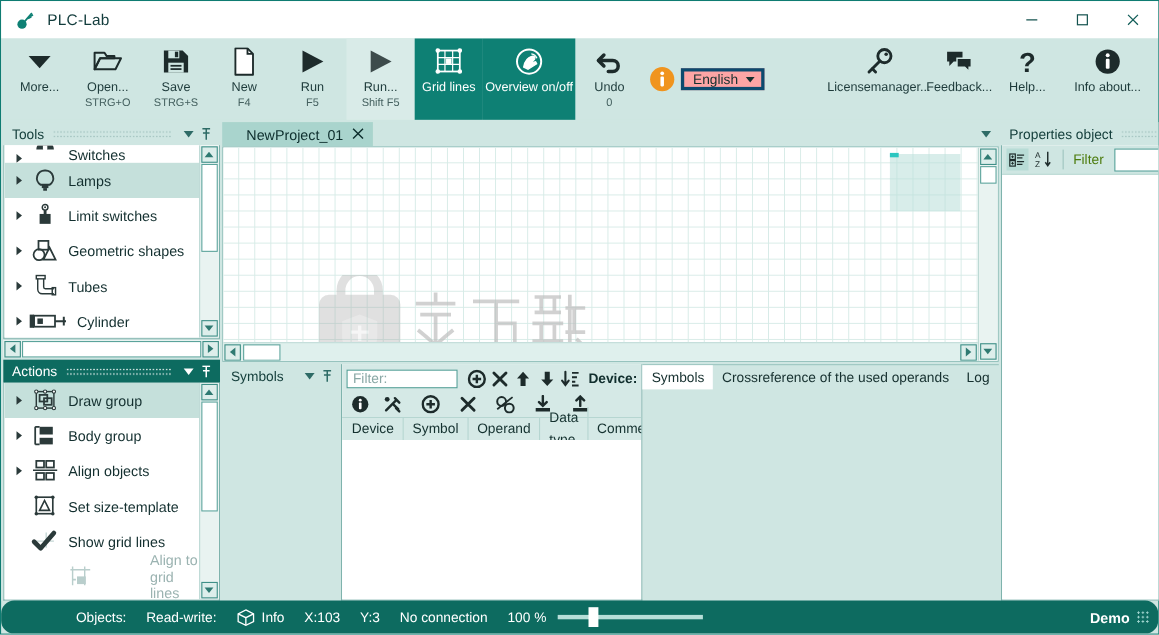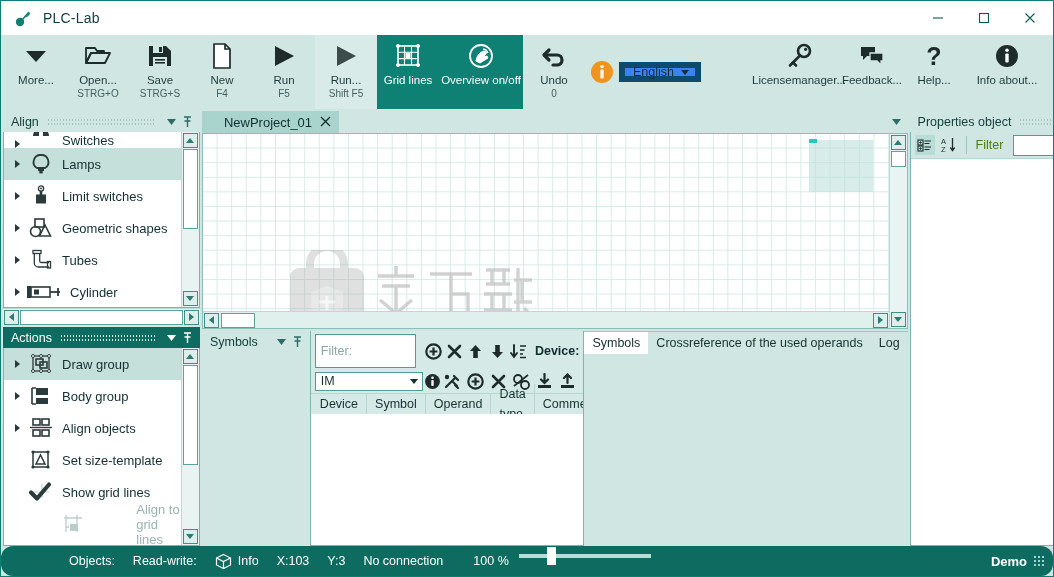--- a/index.html
+++ b/index.html
@@ -35,21 +35,21 @@
              white-space:nowrap;}
   .rbtn .key{font-size:10px;color:#44605f;margin-top:2px;line-height:11px;}
   .rbtn.wide{width:84px;}
   .rbtn.hover{background:#d9ebe8;}
   .rbtn.active{background:#0e8074;}
   .rbtn.active .lbl,.rbtn.active .key{color:#ffffff;}
   .rbtn.active svg{stroke:#ffffff;fill:#ffffff;}
   .ribbon-right{margin-left:auto;display:flex;align-items:stretch;}
   .infodot{width:34px;display:flex;align-items:center;justify-content:center;}
   .langbox{display:flex;align-items:center;justify-content:center;align-self:center;}
-  .langsel{border:6px solid #0c4a6e;background:#3b82f6;font-size:12.5px;color:#16302f;
+  .langsel{border:3px solid #0c4a6e;background:#fca5a5;font-size:12.5px;color:#16302f;
            padding:3px 6px 3px 8px;display:flex;align-items:center;gap:7px;
            font-family:"Liberation Sans", sans-serif;height:20px;box-sizing:border-box;}
   .caret{width:0;height:0;border-left:4px solid transparent;border-right:4px solid transparent;
          border-top:5px solid #16302f;}
 
   
   .main{position:absolute;left:0;right:0;top:108px;bottom:30px;display:flex;
         background:#cfe6e2;box-sizing:border-box;padding:2px 2px 0 2px;}
 
   
@@ -123,21 +123,21 @@
               display:flex;flex-direction:column;align-items:center;}
   .canvas-hsb{height:17px;background:#dff0ed;display:flex;align-items:center;
               padding:0 1px;box-sizing:border-box;border-top:1px solid #bcd9d4;}
 
   
   .sym-panel{flex:1;margin-top:2px;display:flex;flex-direction:row;}
   .sym-body{flex:1;background:#ffffff;border:1px solid #7fb3ad;border-top:none;
             display:flex;flex-direction:column;overflow:hidden;}
   .symtools{background:#d5e9e6;padding:3px 4px 2px 4px;display:flex;flex-direction:column;gap:3px;}
   .symrow{display:flex;align-items:center;gap:0;}
-  .filterbox{width:155px;height:34px;border:1px solid #4f9d94;background:#ffffff;
+  .filterbox{width:155px;height:17px;border:1px solid #4f9d94;background:#ffffff;
              display:flex;align-items:center;padding:0 5px;box-sizing:border-box;
              font-size:12.5px;color:#8aa8a6;}
   .devsel{width:155px;height:19px;border:1px solid #4f9d94;background:#ffffff;
           display:flex;align-items:center;padding:0 4px 0 5px;box-sizing:border-box;
           font-size:12.5px;color:#16302f;}
   .devsel .caret{margin-left:auto;border-top-color:#16302f;}
   .symicon{width:34px;height:20px;display:flex;align-items:center;justify-content:center;}
   .devlabel{font-size:12.5px;font-weight:bold;color:#102e2d;margin-left:6px;}
   .symheader{height:20px;display:flex;align-items:center;background:#d5e9e6;
              border-top:1px solid #b6d6d1;font-size:12.5px;color:#14312f;}
@@ -160,21 +160,21 @@
   .pfilter{width:100px;height:19px;border:1px solid #4f9d94;background:#ffffff;}
   .propgrid{flex:1;background:#ffffff;}
 
   
   .status{position:absolute;left:0;right:0;bottom:0;height:30px;background:#0d6b60;
           display:flex;align-items:center;color:#ffffff;font-size:12.5px;
           padding:0 6px;box-sizing:border-box;border-radius:12px;}
   .st{margin-right:18px;white-space:nowrap;}
   .st.first{margin-left:62px;}
   .boxicon{display:flex;align-items:center;margin-right:6px;}
-  .zoomwrap{display:flex;margin-left:12px;gap:10px;}
+  .zoomwrap{display:flex;align-items:center;gap:10px;}
   .slider{width:132px;height:4px;background:#b6ded8;position:relative;}
   .sthumb2{position:absolute;left:28px;top:-7px;width:9px;height:18px;background:#ffffff;}
   .demo{margin-left:auto;font-weight:bold;font-size:13px;margin-right:6px;}
   .grip{width:12px;height:12px;margin-right:2px;
         background-image:radial-gradient(circle,#9fd3cd 0.9px,transparent 1px);
         background-size:4px 4px;}
 </style>
 </head>
 <body>
 
@@ -375,21 +375,21 @@
 
     </div>
   </div>
 
   <div class="main">
 
     <div class="leftcol">
 
       <div class="panel tools-panel">
         <div class="ptitle light">
-          <span>Align</span>
+          <span>Tools</span>
           <span class="pgrip"></span>
           <span class="pbtn">
             <svg width="11" height="9" viewBox="0 0 11 9">
                 <path d="M1 2 L10 2 L5.5 8 Z" fill="#2e6b66"></path>
               </svg>
           </span>
           <span class="pbtn">
             <svg width="11" height="12" viewBox="0 0 11 12">
                 <path d="M2 1 H9 M5.5 1 V5 M2.5 5 H8.5 M5.5 5 V11" stroke="#2e6b66" stroke-width="1.4" fill="none"></path>
               </svg>
@@ -724,24 +724,20 @@
               </span>
               <span class="symicon">
                 <svg width="19" height="17" viewBox="0 0 19 17">
                   <path d="M5 2 V13 M2 10 L5 14 L8 10" stroke="#1d2b2b" stroke-width="1.9" fill="none" stroke-linecap="round"></path>
                   <path d="M11 3 H17 M11 7 H15.5 M11 11 H14 M11 14.5 H17" stroke="#1d2b2b" stroke-width="1.7"></path>
                 </svg>
               </span>
               <span class="devlabel">Device:</span>
             </div>
             <div class="symrow">
-              <div class="devsel">
-                <span>IM</span>
-                <span class="caret"></span>
-              </div>
               <span class="symicon" style="width:26px;">
                 <svg width="17" height="17" viewBox="0 0 17 17">
                     <circle cx="8.5" cy="8.5" r="7.4" fill="#1d2b2b"></circle>
                     <circle cx="8.5" cy="4.8" r="1.3" fill="#fff"></circle>
                     <rect x="7.3" y="7" width="2.4" height="6" rx="0.8" fill="#fff"></rect>
                   </svg>
               </span>
               <span class="symicon">
                 <svg width="19" height="17" viewBox="0 0 19 17">
                   <path d="M3 14 L12 5 M11 3 L15 7" stroke="#1d2b2b" stroke-width="2.2" stroke-linecap="round"></path>

